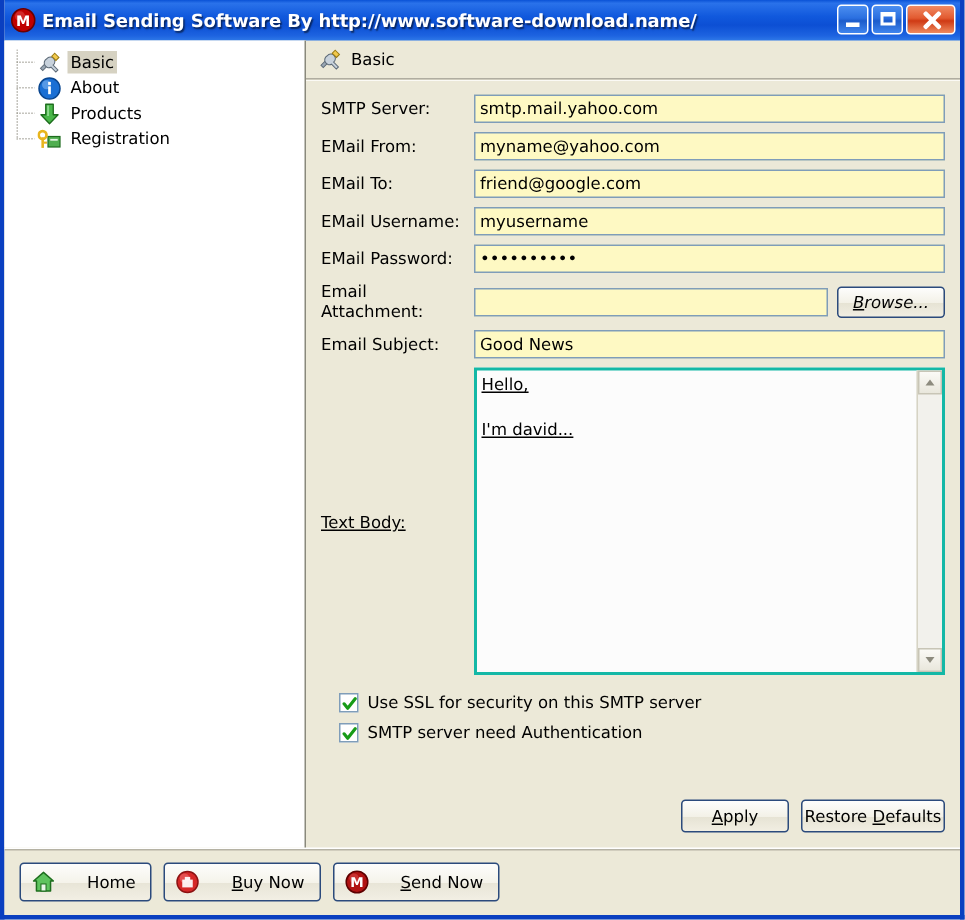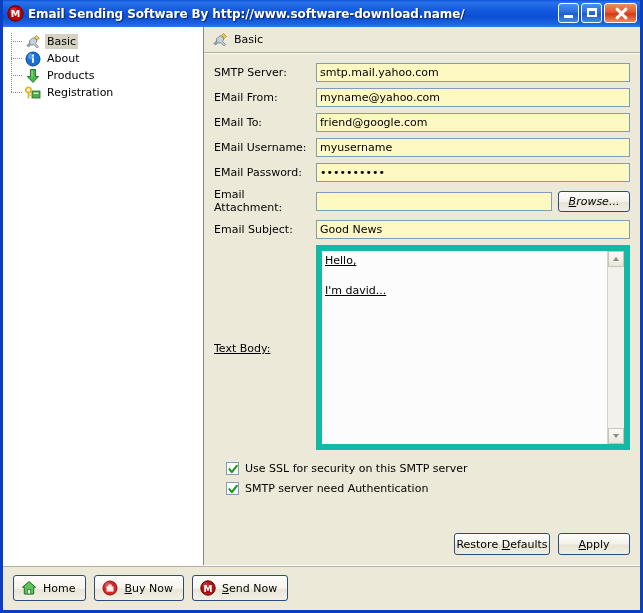--- a/index.html
+++ b/index.html
@@ -125,21 +125,21 @@
     font-family: "DejaVu Sans", "Liberation Sans", sans-serif;
     font-size: 11px; color: #000;
     padding: 0; cursor: default;
   }
   .btn.default { border: 1px solid #2b4a7c; }
   .btn-browse { width: 72px; height: 21px; font-style: italic; }
   .row.body-row { align-items: center; text-decoration: underline; }
   .row.body-row .lbl { padding-top: 2px; }
   .ta-wrap {
     flex: 1; height: 205px; box-sizing: border-box;
-    border: 6px solid #14b8a6; background: #fcfcfc;
+    border: 2px solid #14b8a6; background: #fcfcfc;
     display: flex; min-width: 0;
   }
   .ta {
     flex: 1; border: none; outline: none; resize: none;
     background: transparent;
     font-family: "DejaVu Sans", "Liberation Sans", sans-serif;
     font-size: 11px; color: #000; padding: 2px 3px;
     line-height: 15px; min-width: 0;
   }
   .sbar {
@@ -177,21 +177,21 @@
   
   .bottombar {
     height: 44px; min-height: 44px;
     border-top: 1px solid #ffffff;
     box-shadow: inset 0 1px 0 #b5b2a4;
     background: #ece9d8;
     display: flex; align-items: center; padding-left: 10px; gap: 8px;
   }
   .btn-bot {
     height: 24px; display: flex; align-items: center;
-    padding: 0 10px 0 7px; gap: 6px;
+    padding: 0 10px 0 7px; gap: 21px;
     background: linear-gradient(to bottom,#fdfdfc 0%,#f5f3ea 52%,#e8e5d7 53%,#f2efe4 100%);
     border: 1px solid #2b4a7c; border-radius: 3px;
   }
   .btn-bot .bicon { width: 16px; height: 16px; flex: 0 0 auto; }
   .btn-bot .blbl { font-size: 11px; color: #000; white-space: nowrap; }
   u { text-decoration: underline; }
 </style>
 </head>
 <body>
 
@@ -349,25 +349,25 @@
               <svg width="11" height="11" viewBox="0 0 11 11">
                 <path d="M1.4 5.2l2.4 3 5-6.4" fill="none" stroke="#179b17" stroke-width="2.1" stroke-linecap="round" stroke-linejoin="round"></path>
               </svg>
             </div>
             <span class="chk-lbl">SMTP server need Authentication</span>
           </div>
         </div>
       </div>
 
       <div class="pane-actions">
+        <button class="btn btn-apply default">
+          <u>A</u><span>pply</span>
+        </button>
         <button class="btn btn-restore default">
           <span>Restore </span><u>D</u><span>efaults</span>
-        </button>
-        <button class="btn btn-apply default">
-          <u>A</u><span>pply</span>
         </button>
       </div>
     </div>
   </div>
 
   <div class="bottombar">
 
     <div class="btn-bot">
       <svg class="bicon" viewBox="0 0 16 16">
         <path d="M8 1.6L1.4 7.3h1.9V14h9.4V7.3h1.9z" fill="#5ec45e" stroke="#1e6e1e" stroke-width="1" stroke-linejoin="round"></path>

